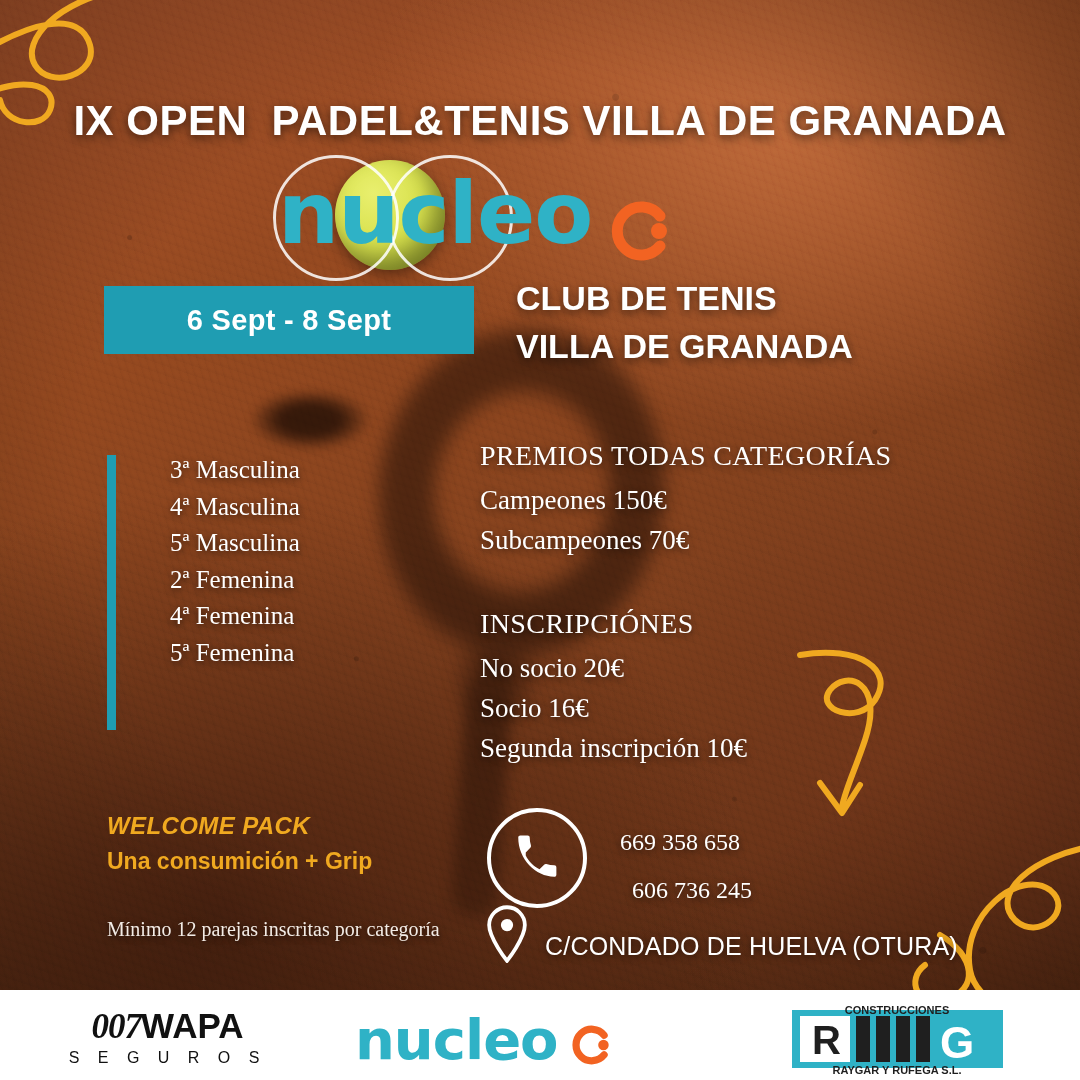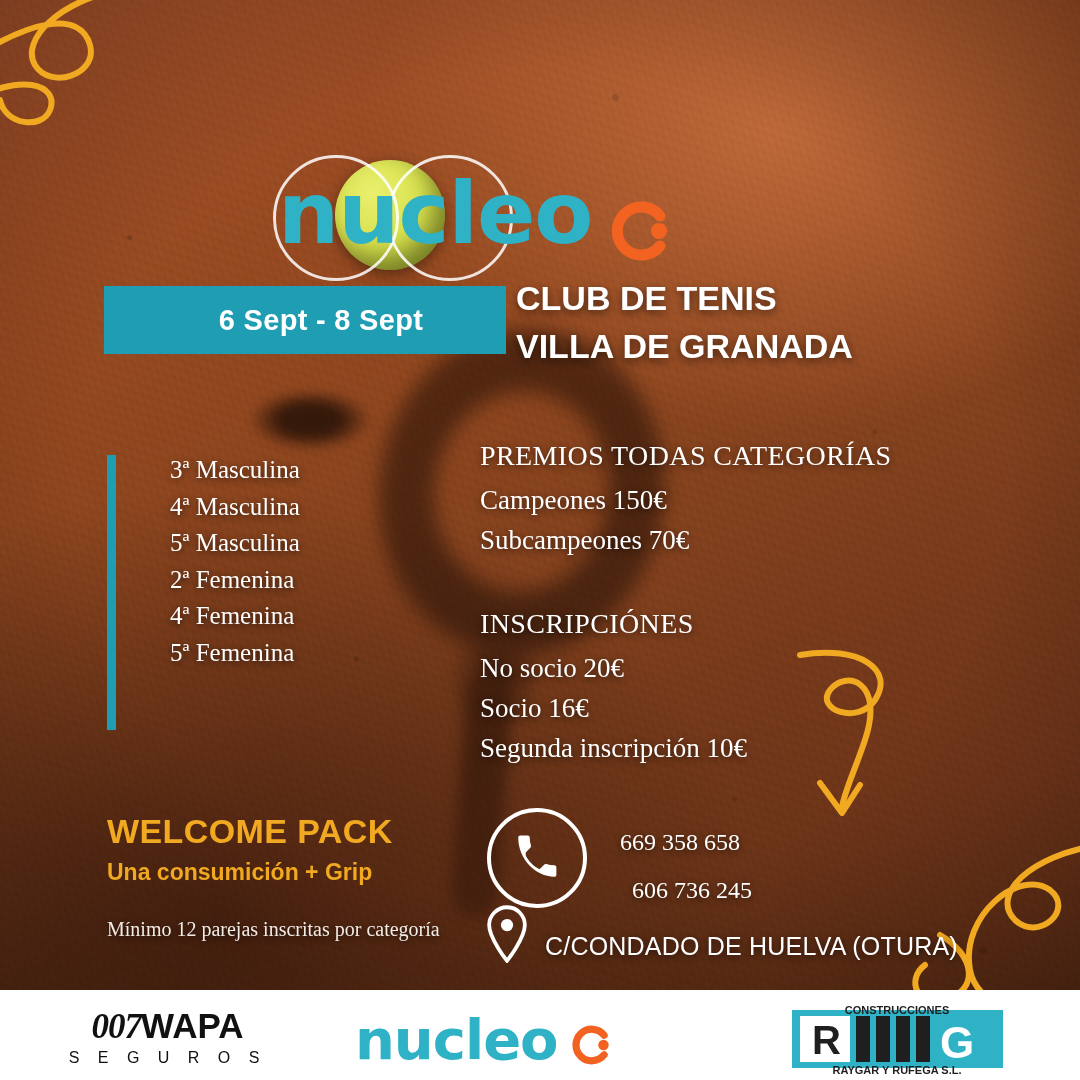--- a/index.html
+++ b/index.html
@@ -168,21 +168,20 @@
   .date-badge {
     position: absolute;
     left: 104px;
     top: 286px;
     width: 370px;
     height: 68px;
     background: #1f9db2;
     display: flex;
     align-items: center;
     justify-content: center;
-    padding-left: 32px;
   }
   .date-badge span {
     color: #fff;
     font-size: 29px;
     font-weight: bold;
     letter-spacing: .3px;
   }
 
   .club-name {
     position: absolute;
@@ -230,23 +229,24 @@
   .prizes .blk2 { margin-top: 48px; }
 
   
   .welcome {
     position: absolute;
     left: 107px;
     top: 812px;
   }
   .welcome .w1 {
     color: #f0a920;
-    font-size: 34px;
+    font-size: 24px;
     font-weight: bold;
     letter-spacing: .4px;
+    font-style: italic;
   }
   .welcome .w2 {
     color: #f0a920;
     font-size: 23px;
     font-weight: bold;
     margin-top: 8px;
   }
   .minimum {
     position: absolute;
     left: 107px;
@@ -380,20 +380,21 @@
   <svg class="squiggle sq-arrow" viewBox="0 0 120 175">
     <path d="M10,10 C70,0 105,25 85,55 C68,80 25,65 40,45 C55,25 95,35 75,95 C65,125 55,145 52,162" fill="none" stroke="#f0a920" stroke-width="6" stroke-linecap="round"></path>
     <path d="M30,138 L52,168 L70,140" fill="none" stroke="#f0a920" stroke-width="6" stroke-linecap="round" stroke-linejoin="round"></path>
   </svg>
 
   <svg class="squiggle sq-br" viewBox="0 0 200 190">
     <path d="M200,5 C130,15 90,55 115,80 C138,102 175,70 150,50 C120,28 60,75 70,130 C76,163 120,182 190,180" fill="none" stroke="#f0a920" stroke-width="6" stroke-linecap="round"></path>
     <path d="M40,95 C75,115 80,150 45,160 C18,168 5,140 25,125" fill="none" stroke="#f0a920" stroke-width="6" stroke-linecap="round"></path>
   </svg>
 
+  <div class="title">IX OPEN  PADEL&amp;TENIS VILLA DE GRANADA</div>
 
   <div class="tennis-ball"></div>
   <div class="logo-main">
     <span class="word">nucleo</span>
     <span class="logo-mark">
       <svg viewBox="0 0 70 70" width="70" height="70">
         <path d="M58,20 A24,24 0 1,0 58,50" fill="none" stroke="#f26322" stroke-width="11" stroke-linecap="round"></path>
         <circle cx="57" cy="35" r="8" fill="#f26322"></circle>
       </svg>
     </span>

